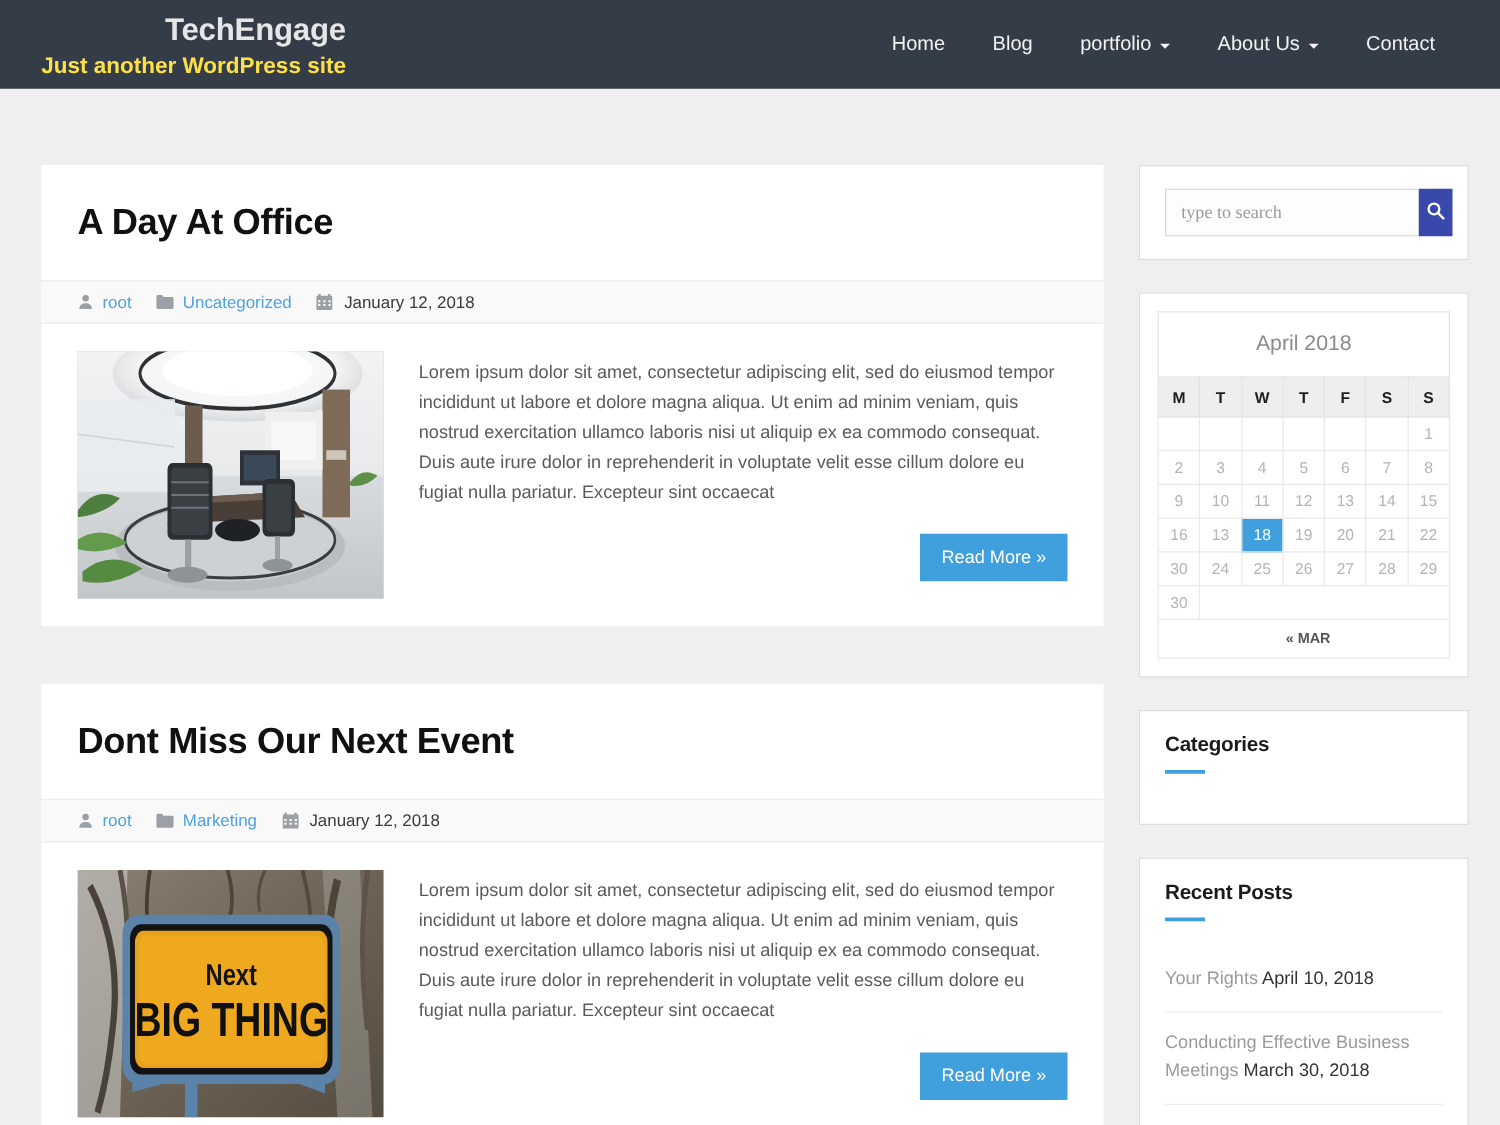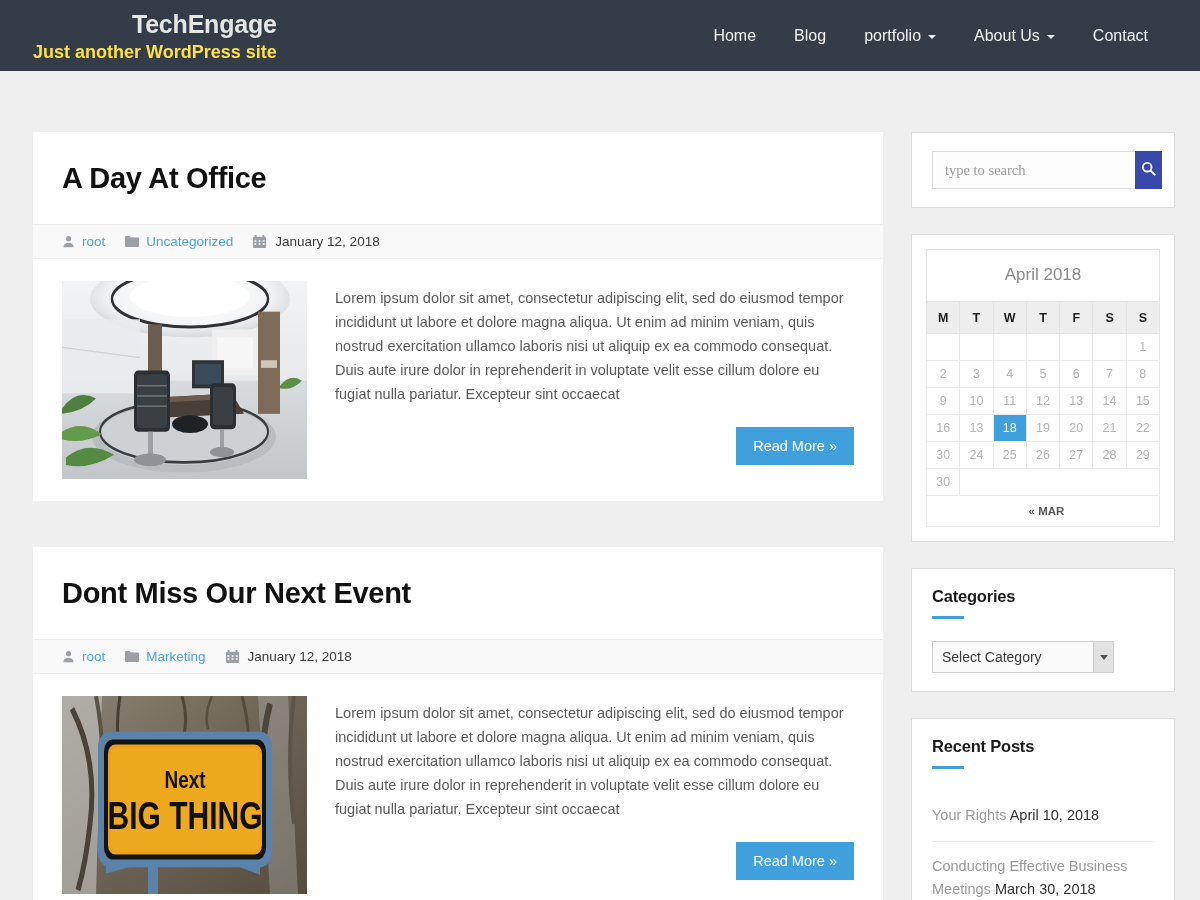--- a/index.html
+++ b/index.html
@@ -564,26 +564,20 @@
               <a class="cal-prev" href="#">« MAR</a>
             </td>
           </tr>
         </tfoot>
       </table>
     </div>
 
     <div class="widget">
       <h3 class="widget-title">Categories</h3>
       <div class="title-rule"></div>
-      <div class="select-wrap">
-        <span class="select-label">Select Category</span>
-        <span class="select-arrow">
-            <i></i>
-          </span>
-      </div>
     </div>
 
     <div class="widget">
       <h3 class="widget-title">Recent Posts</h3>
       <div class="title-rule"></div>
       <div class="recent-item">
         <a class="recent-link" href="#">Your Rights</a>
         <span class="recent-date">April 10, 2018</span>
       </div>
       <div class="recent-item">

